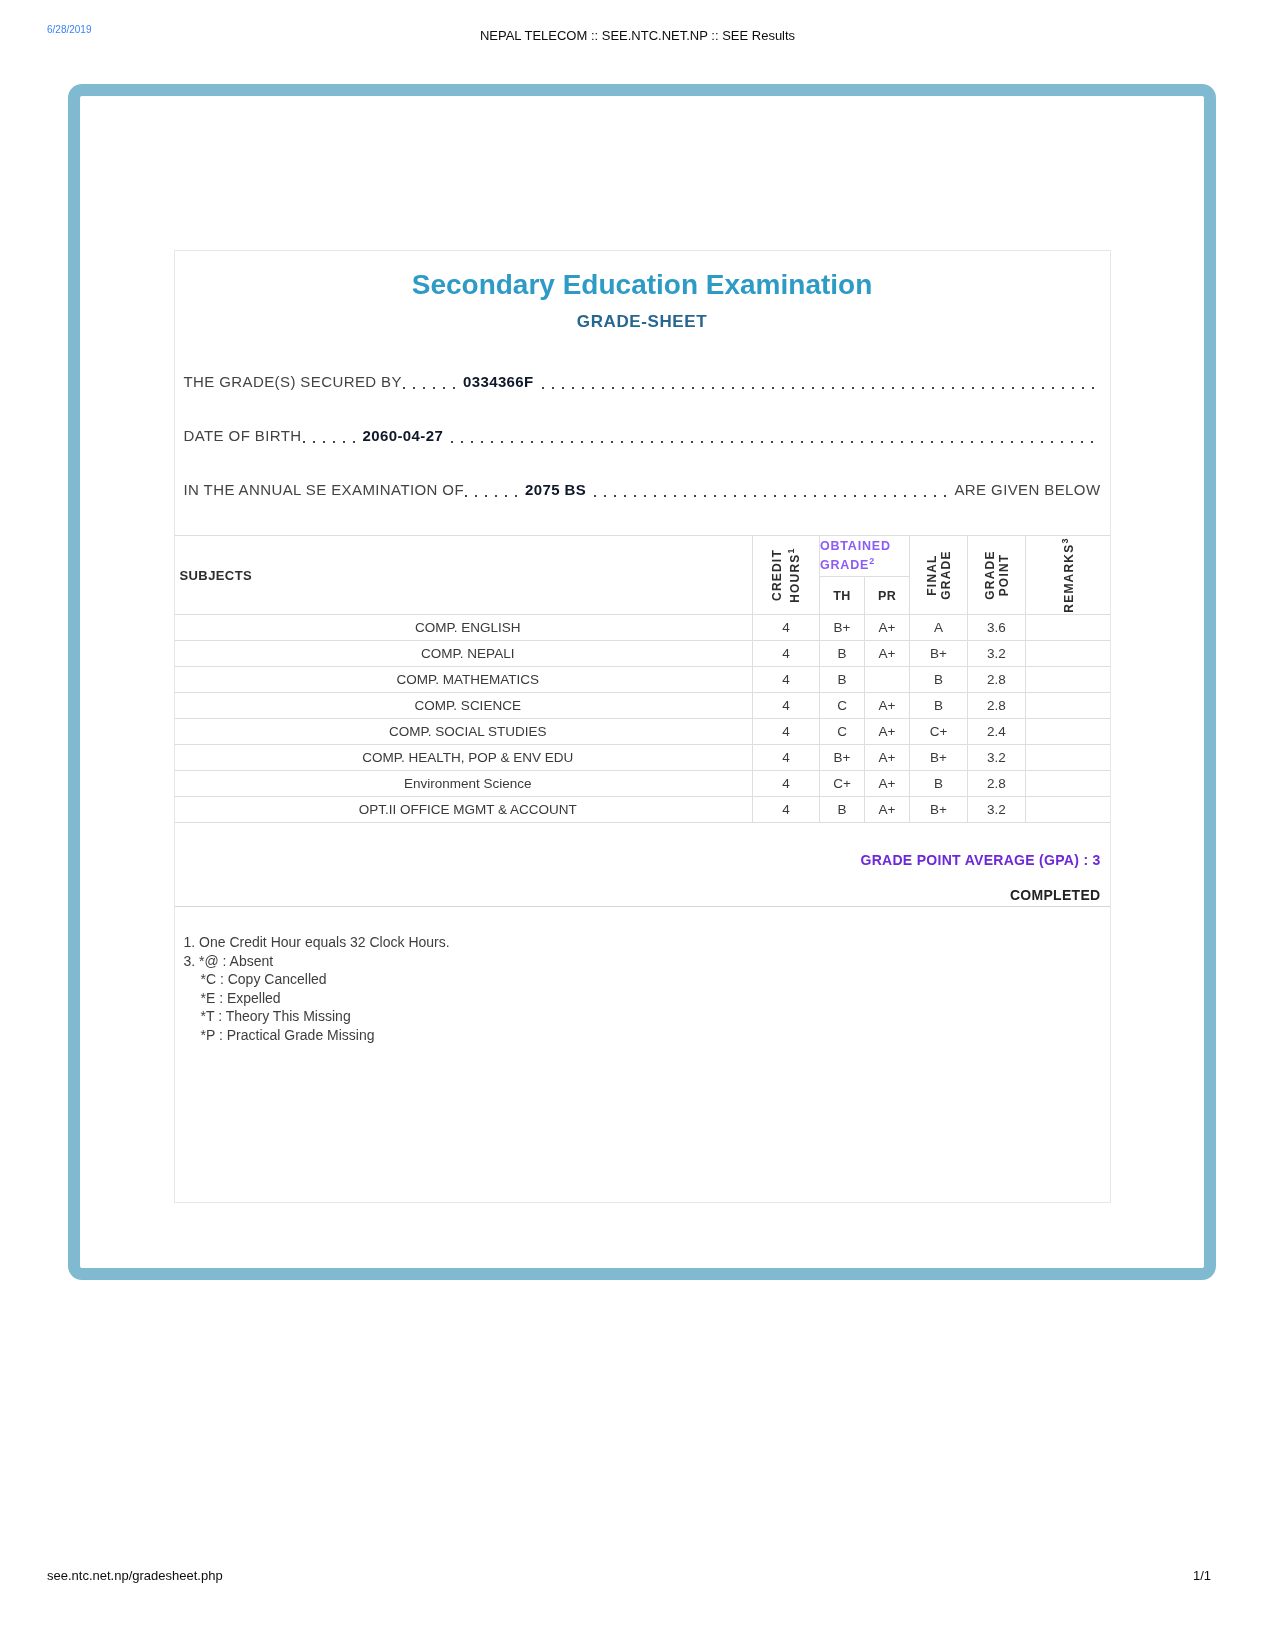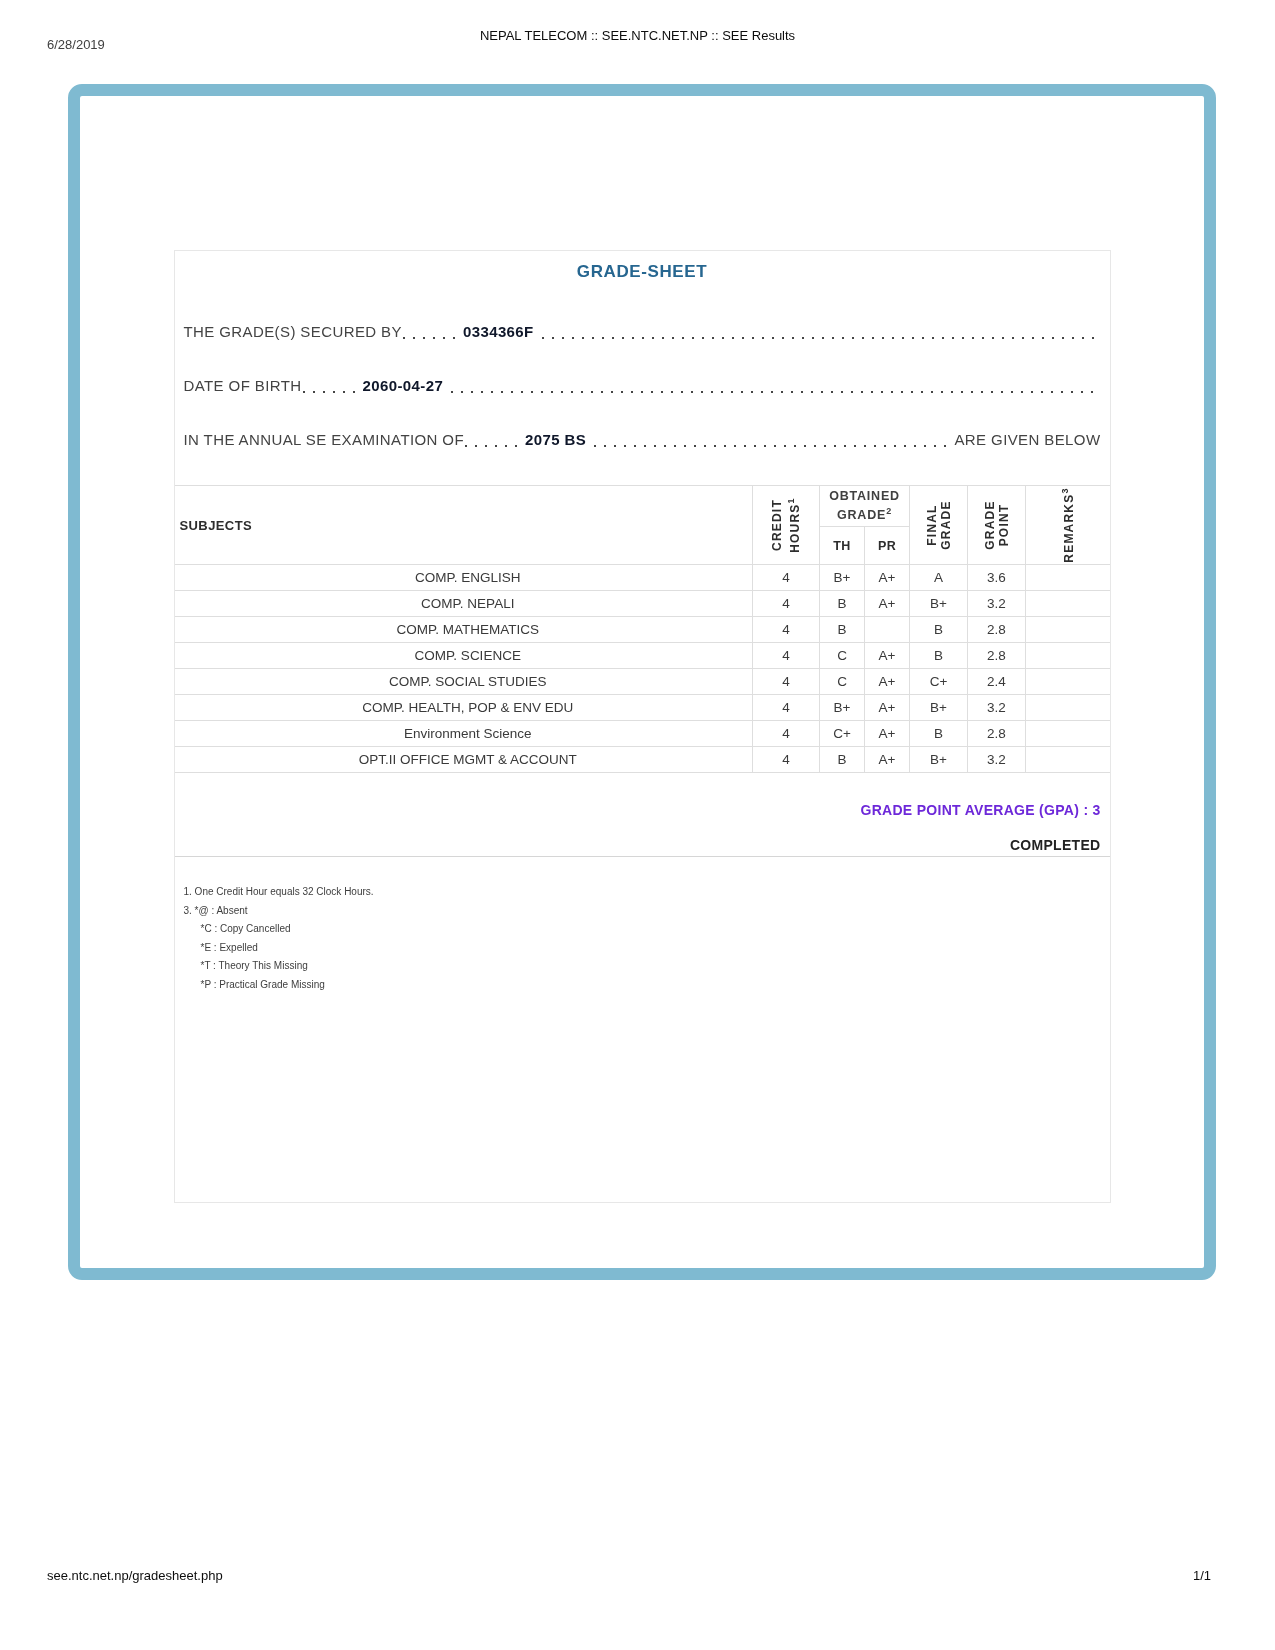--- a/index.html
+++ b/index.html
@@ -8,21 +8,21 @@
     position: relative;
     width: 1275px;
     height: 1650px;
     background: #ffffff;
     font-family: "Liberation Sans", sans-serif;
     color: #3c3c3c;
     overflow: hidden;
   }
 
   
-  .ph-date   { position: absolute; left: 47px;  top: 37px;  font-size: 13px; color: #404040; }
+  .ph-date   { position: absolute; left: 47px;  top: 24px;  font-size: 10px; color: #3b82f6; }
   .ph-title  { position: absolute; left: 0; right: 0; top: 28px; text-align: center; font-size: 13px; color: #0d0d0d; }
   .pf-url    { position: absolute; left: 47px;  top: 1568px; font-size: 13px; color: #0d0d0d; }
   .pf-page   { position: absolute; right: 64px; top: 1568px; font-size: 13px; color: #0d0d0d; }
 
   
   .frame {
     position: absolute;
     left: 68px; top: 84px;
     width: 1148px; height: 1196px;
     border: 12px solid #7FBAD1;
@@ -91,23 +91,23 @@
   .rot {
     position: absolute; left: 50%; top: 50%;
     width: 70px;
     transform: translate(-50%, -50%) rotate(-90deg);
     text-align: center;
     font-size: 12px; font-weight: bold; line-height: 13.5px;
     letter-spacing: 1.2px; color: #2d2d2d;
   }
   .rot.nowrap { width: auto; white-space: nowrap; }
   .og-label {
-    text-align: center;
+    text-align: left;
     font-size: 12.5px; font-weight: bold; line-height: 15px;
-    letter-spacing: 0.8px; color: #404040;
+    letter-spacing: 0.8px; color: #8b5cf6;
     padding: 3px 0;
   }
   .og-label .wrapbox { display: inline-block; width: 80px; }
   .h-sub { text-align: center; font-size: 12.5px; font-weight: bold; letter-spacing: 0.4px; color: #2d2d2d; }
   sup { font-size: 9px; font-weight: bold; }
 
   .grade-table tbody td {
     height: 26px;
     font-size: 13.5px; color: #3a3a3a;
     text-align: center;
@@ -118,40 +118,41 @@
   .summary {
     text-align: right;
     padding: 29px 9px 3px;
     border-bottom: 1px solid #d6d6d6;
   }
   .summary .gpa-line { font-size: 14px; font-weight: bold; letter-spacing: 0.3px; color: #6d28d9; }
   .summary .gpa-value { margin-left: 4px; }
   .summary .status-line { margin-top: 19px; font-size: 14px; font-weight: bold; letter-spacing: 0.3px; color: #232323; }
 
   
-  .footnotes { padding: 26px 9px 0; font-size: 10px; color: #3e3e3e; }
+  .footnotes { padding: 26px 9px 0; font-size: 14px; color: #3e3e3e; }
   .fn-line { line-height: 18.5px; }
   .fn-line.indent { padding-left: 17px; }
 
   
   .note { margin: 69px 9px 0; }
   .note-heading { font-size: 14px; font-weight: bold; line-height: 18px; color: #1f1f1f; }
   .note-text { margin-top: 4px; font-size: 13.5px; line-height: 19px; max-width: 905px; color: #3e3e3e; }
 </style>
 </head>
 <body>
 
 <div class="page">
 
   <span class="ph-date">6/28/2019</span>
   <span class="ph-title">NEPAL TELECOM :: SEE.NTC.NET.NP :: SEE Results</span>
 
   <div class="frame">
     <div class="card">
 
+      <div class="sheet-title">Secondary Education Examination</div>
       <div class="sheet-subtitle">GRADE-SHEET</div>
 
       <div class="info">
         <div class="info-line">
           <span>THE GRADE(S) SECURED BY</span>
           <span class="dots dots-mid"></span>
           <span class="info-val">0334366F</span>
           <span class="dots dots-fill"></span>
         </div>
         <div class="info-line">

